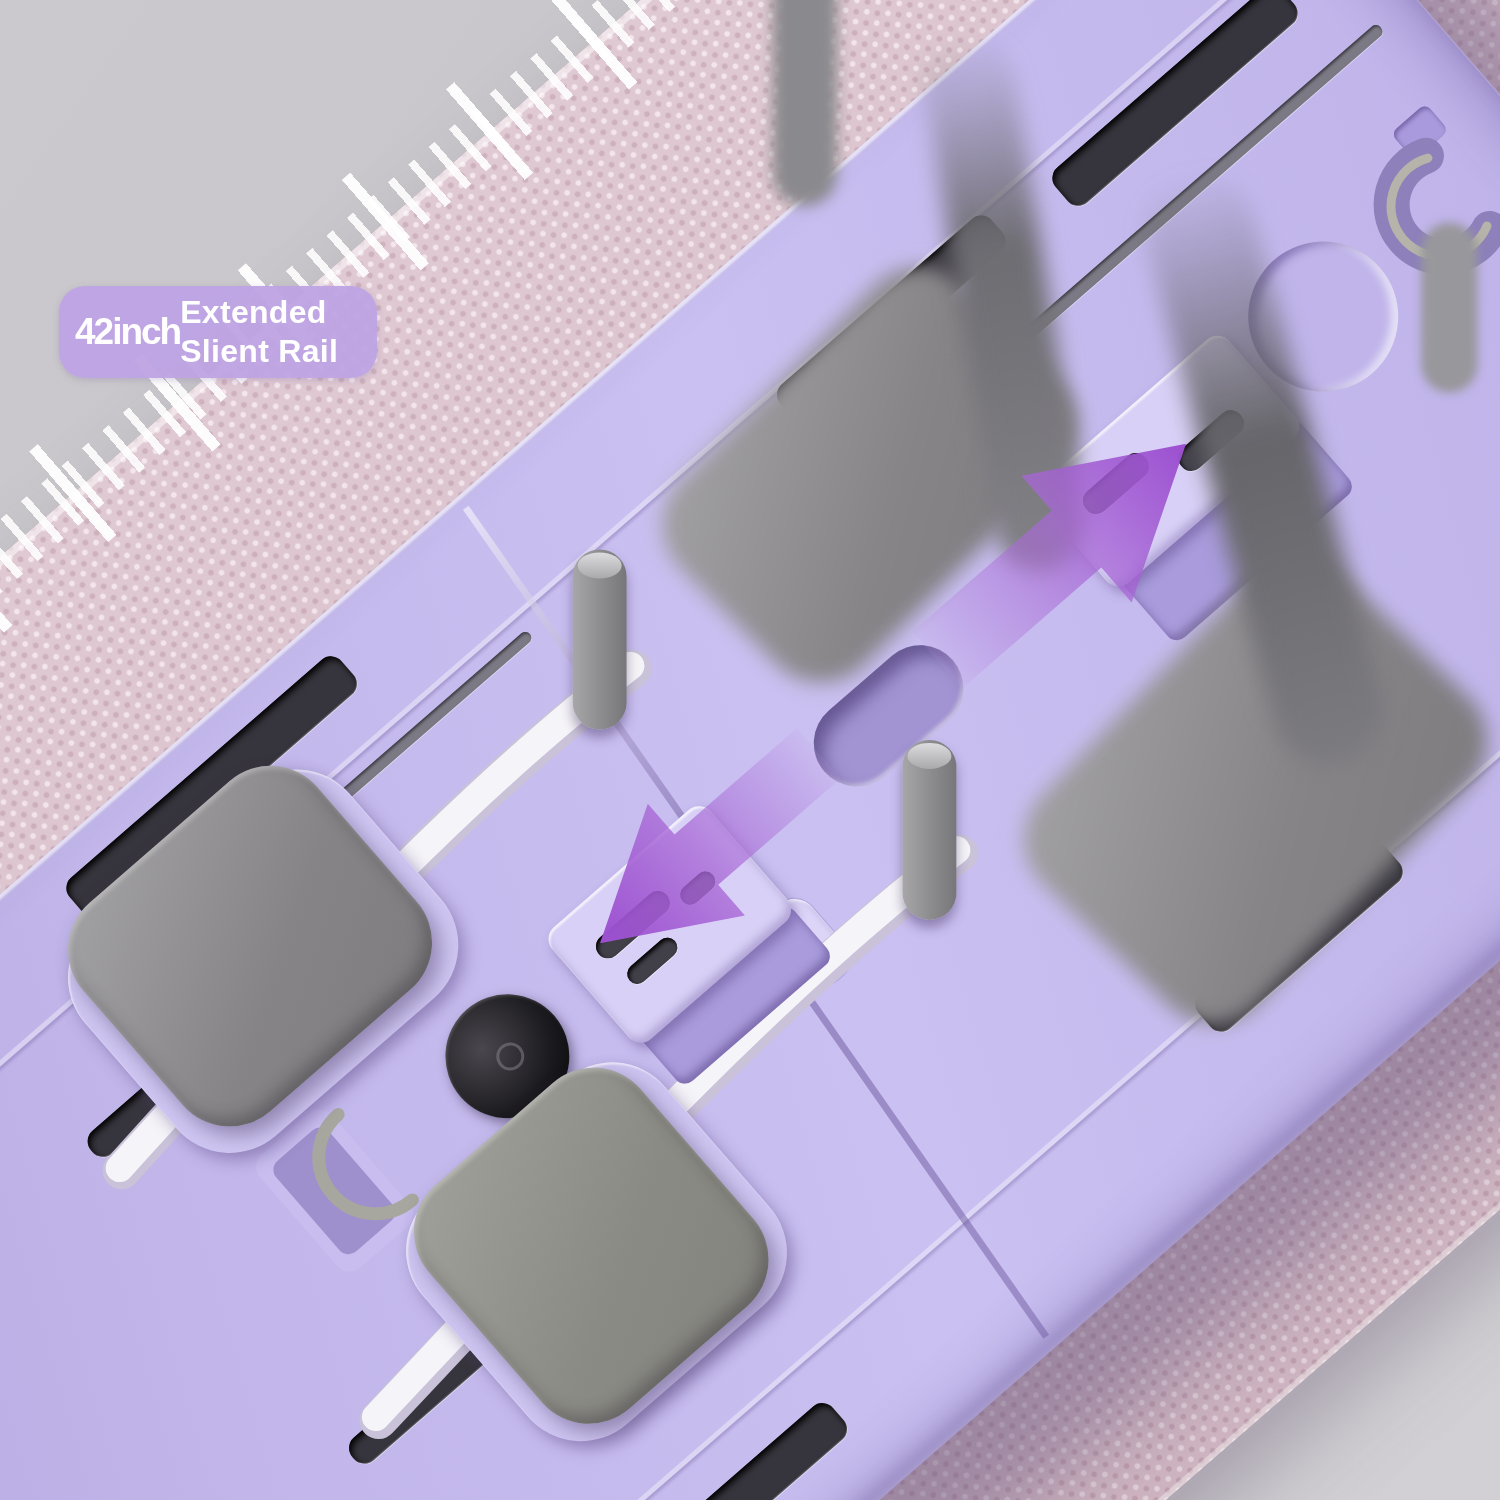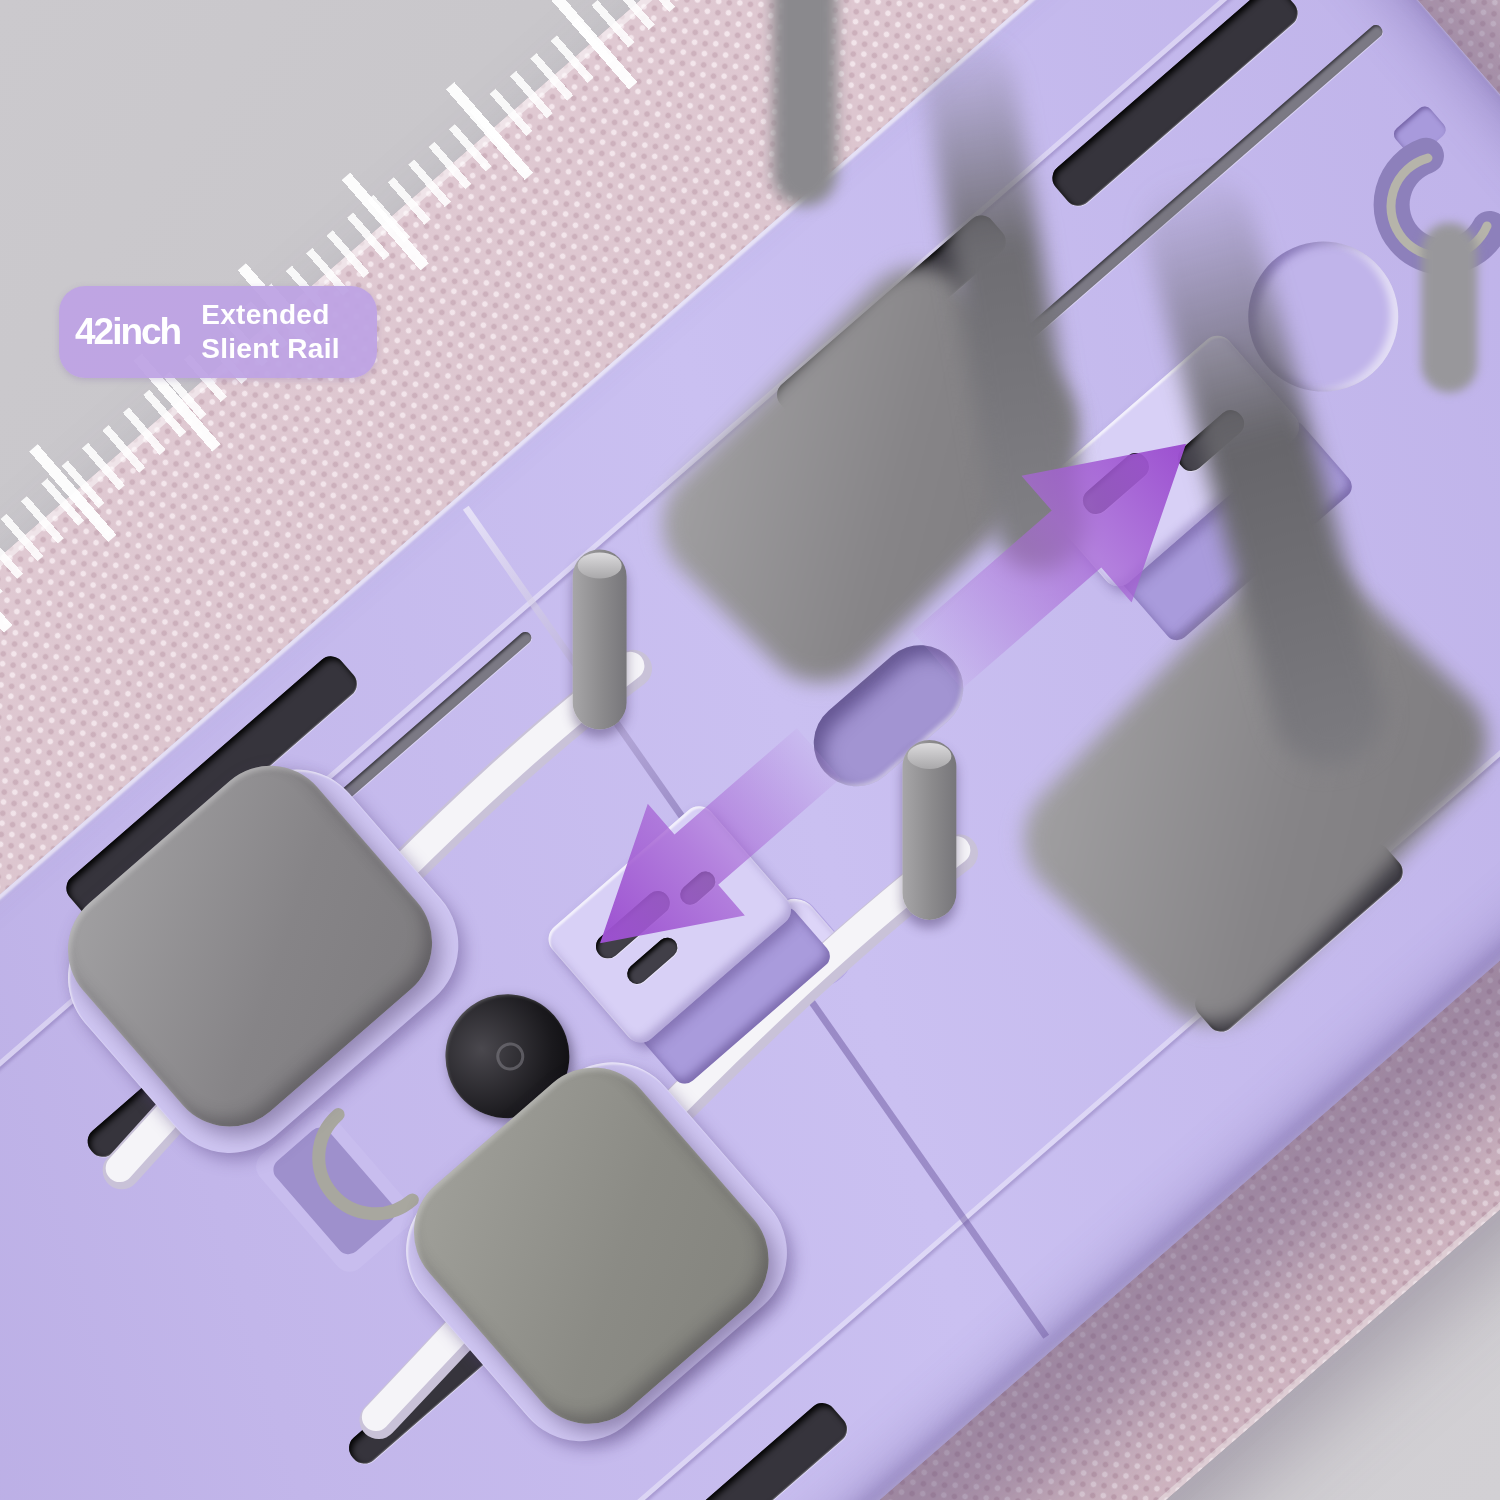--- a/index.html
+++ b/index.html
@@ -95,21 +95,21 @@
   
   .copy{left:63px; top:84px; color:#141317;}
   .copy h1{margin:0; font-size:88px; line-height:92px; font-weight:800; letter-spacing:-1px; white-space:nowrap;}
   .copy h2{margin:0; position:absolute; left:-5px; top:112px; font-size:42px; font-weight:800; letter-spacing:-0.5px; white-space:nowrap;}
   .badge{
     left:59px; top:286px; width:318px; height:92px; border-radius:26px;
     background:rgba(190,163,228,0.95); display:flex; align-items:center; color:#fff;
     box-shadow:0 2px 6px rgba(120,95,160,0.25);
   }
   .badge .val{font-size:37px; font-weight:800; letter-spacing:-2px; margin-left:16px;}
-  .badge .lbl{margin-left:21px; font-size:28px; font-weight:700; line-height:1.22; letter-spacing:0.3px;}
+  .badge .lbl{margin-left:0; font-size:32px; font-weight:700; line-height:1.22; letter-spacing:0.3px;}
 </style>
 </head>
 <body>
 
 <div id="stage">
 
   <div class="tilt">
 
     <div class="abs mat"></div>
 

